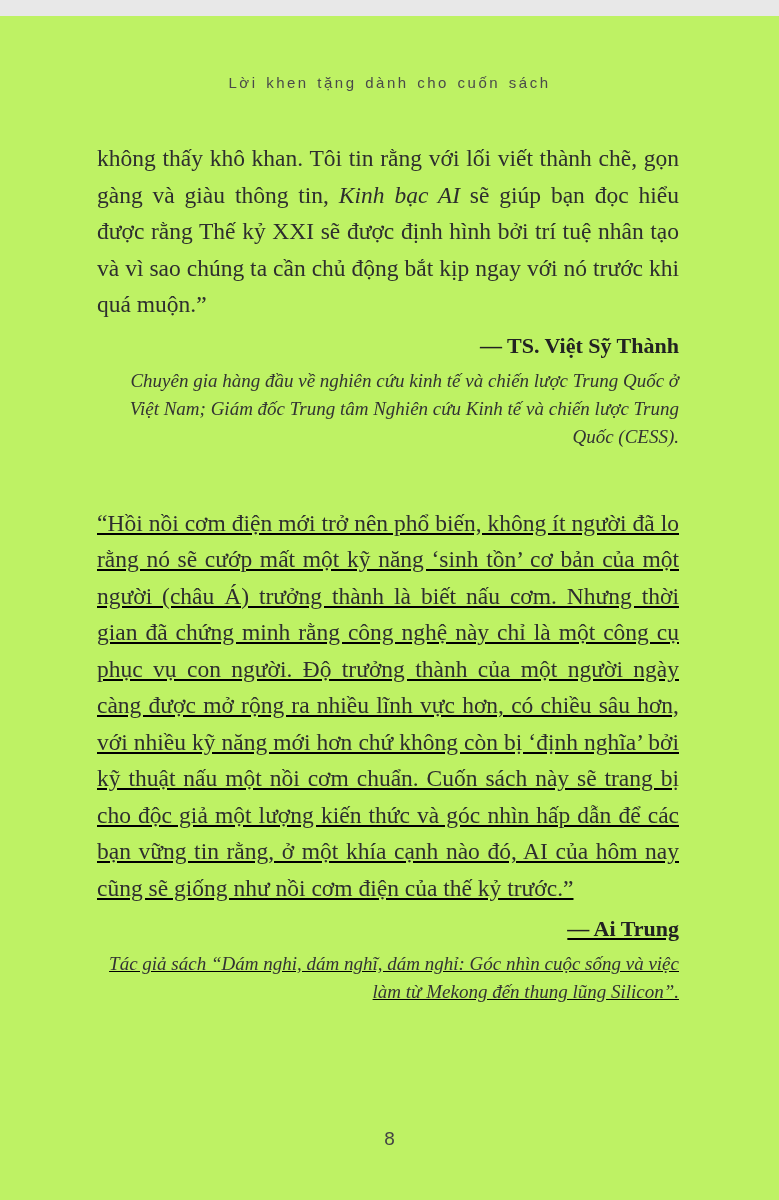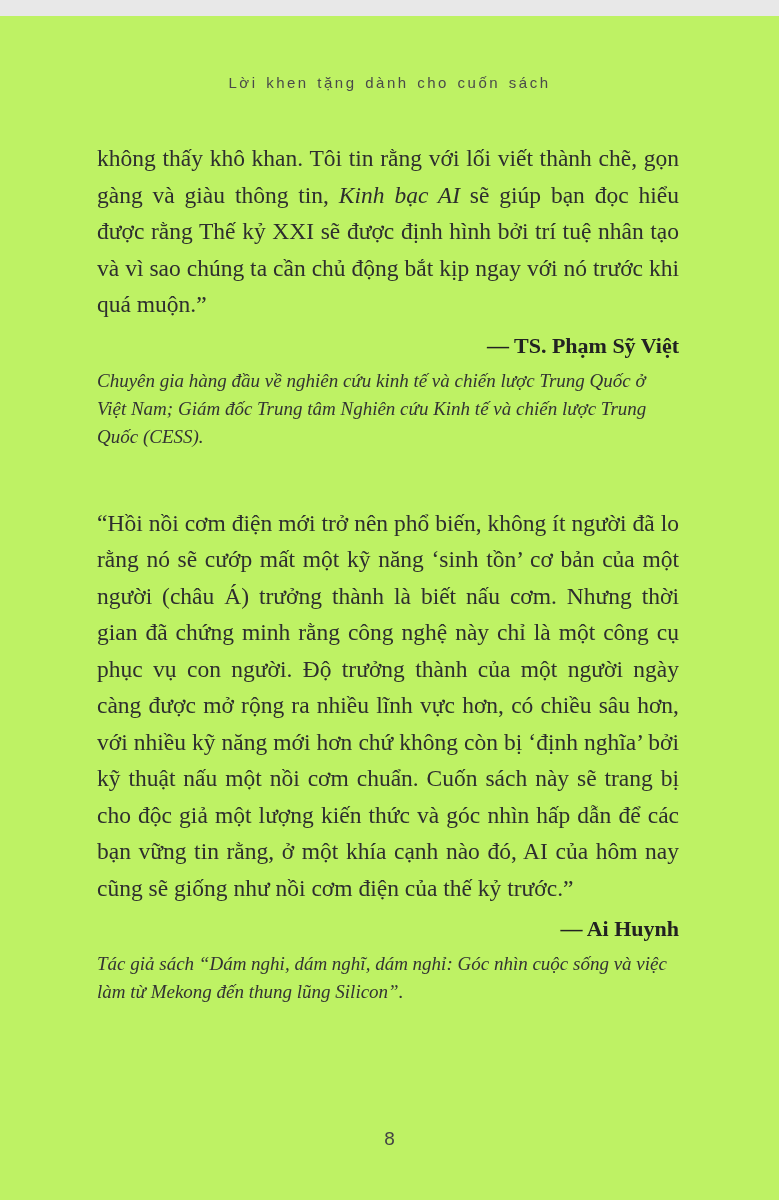--- a/index.html
+++ b/index.html
@@ -41,26 +41,27 @@
   .attribution {
     margin: 8px 0 0 0;
     text-align: right;
     font-weight: bold;
     font-size: 22px;
     line-height: 30px;
     color: #222222;
   }
   .credential {
     margin: 6px 0 0 0;
+    text-align: right;
     font-style: italic;
     font-size: 19px;
     line-height: 28px;
     color: #333333;
   }
-  .quote-block.second { margin-top: 54px; }
+  .quote-block.second { margin-top: 54px; text-decoration: underline; }
   .page-number {
     position: absolute;
     top: 1112px;
     left: 0; right: 0;
     text-align: center;
     font-family: "Liberation Sans", sans-serif;
     font-size: 19px;
     color: #444444;
   }
 </style>
@@ -68,27 +69,27 @@
 <body>
 
 <div class="page">
 
   <div class="running-header">Lời khen tặng dành cho cuốn sách</div>
 
   <main class="content">
 
     <section class="quote-block">
       <p class="quote-text"><span>không thấy khô khan. Tôi tin rằng với lối viết thành chẽ, gọn gàng và giàu thông tin, </span><em class="book-title">Kinh bạc AI</em><span> sẽ giúp bạn đọc hiểu được rằng Thế kỷ XXI sẽ được định hình bởi trí tuệ nhân tạo và vì sao chúng ta cần chủ động bắt kịp ngay với nó trước khi quá muộn.”</span></p>
-      <p class="attribution">— TS. Phạm Sỹ Việt</p>
+      <p class="attribution">— TS. Việt Sỹ Thành</p>
       <p class="credential">Chuyên gia hàng đầu về nghiên cứu kinh tế và chiến lược Trung Quốc ở Việt Nam; Giám đốc Trung tâm Nghiên cứu Kinh tế và chiến lược Trung Quốc (CESS).</p>
     </section>
 
     <section class="quote-block second">
       <p class="quote-text">“Hồi nồi cơm điện mới trở nên phổ biến, không ít người đã lo rằng nó sẽ cướp mất một kỹ năng ‘sinh tồn’ cơ bản của một người (châu Á) trưởng thành là biết nấu cơm. Nhưng thời gian đã chứng minh rằng công nghệ này chỉ là một công cụ phục vụ con người. Độ trưởng thành của một người ngày càng được mở rộng ra nhiều lĩnh vực hơn, có chiều sâu hơn, với nhiều kỹ năng mới hơn chứ không còn bị ‘định nghĩa’ bởi kỹ thuật nấu một nồi cơm chuẩn. Cuốn sách này sẽ trang bị cho độc giả một lượng kiến thức và góc nhìn hấp dẫn để các bạn vững tin rằng, ở một khía cạnh nào đó, AI của hôm nay cũng sẽ giống như nồi cơm điện của thế kỷ trước.”</p>
-      <p class="attribution">— Ai Huynh</p>
+      <p class="attribution">— Ai Trung</p>
       <p class="credential">Tác giả sách “Dám nghi, dám nghĩ, dám nghỉ: Góc nhìn cuộc sống và việc làm từ Mekong đến thung lũng Silicon”.</p>
     </section>
 
   </main>
 
   <div class="page-number">8</div>
 
 </div>
 
 </body></html>

